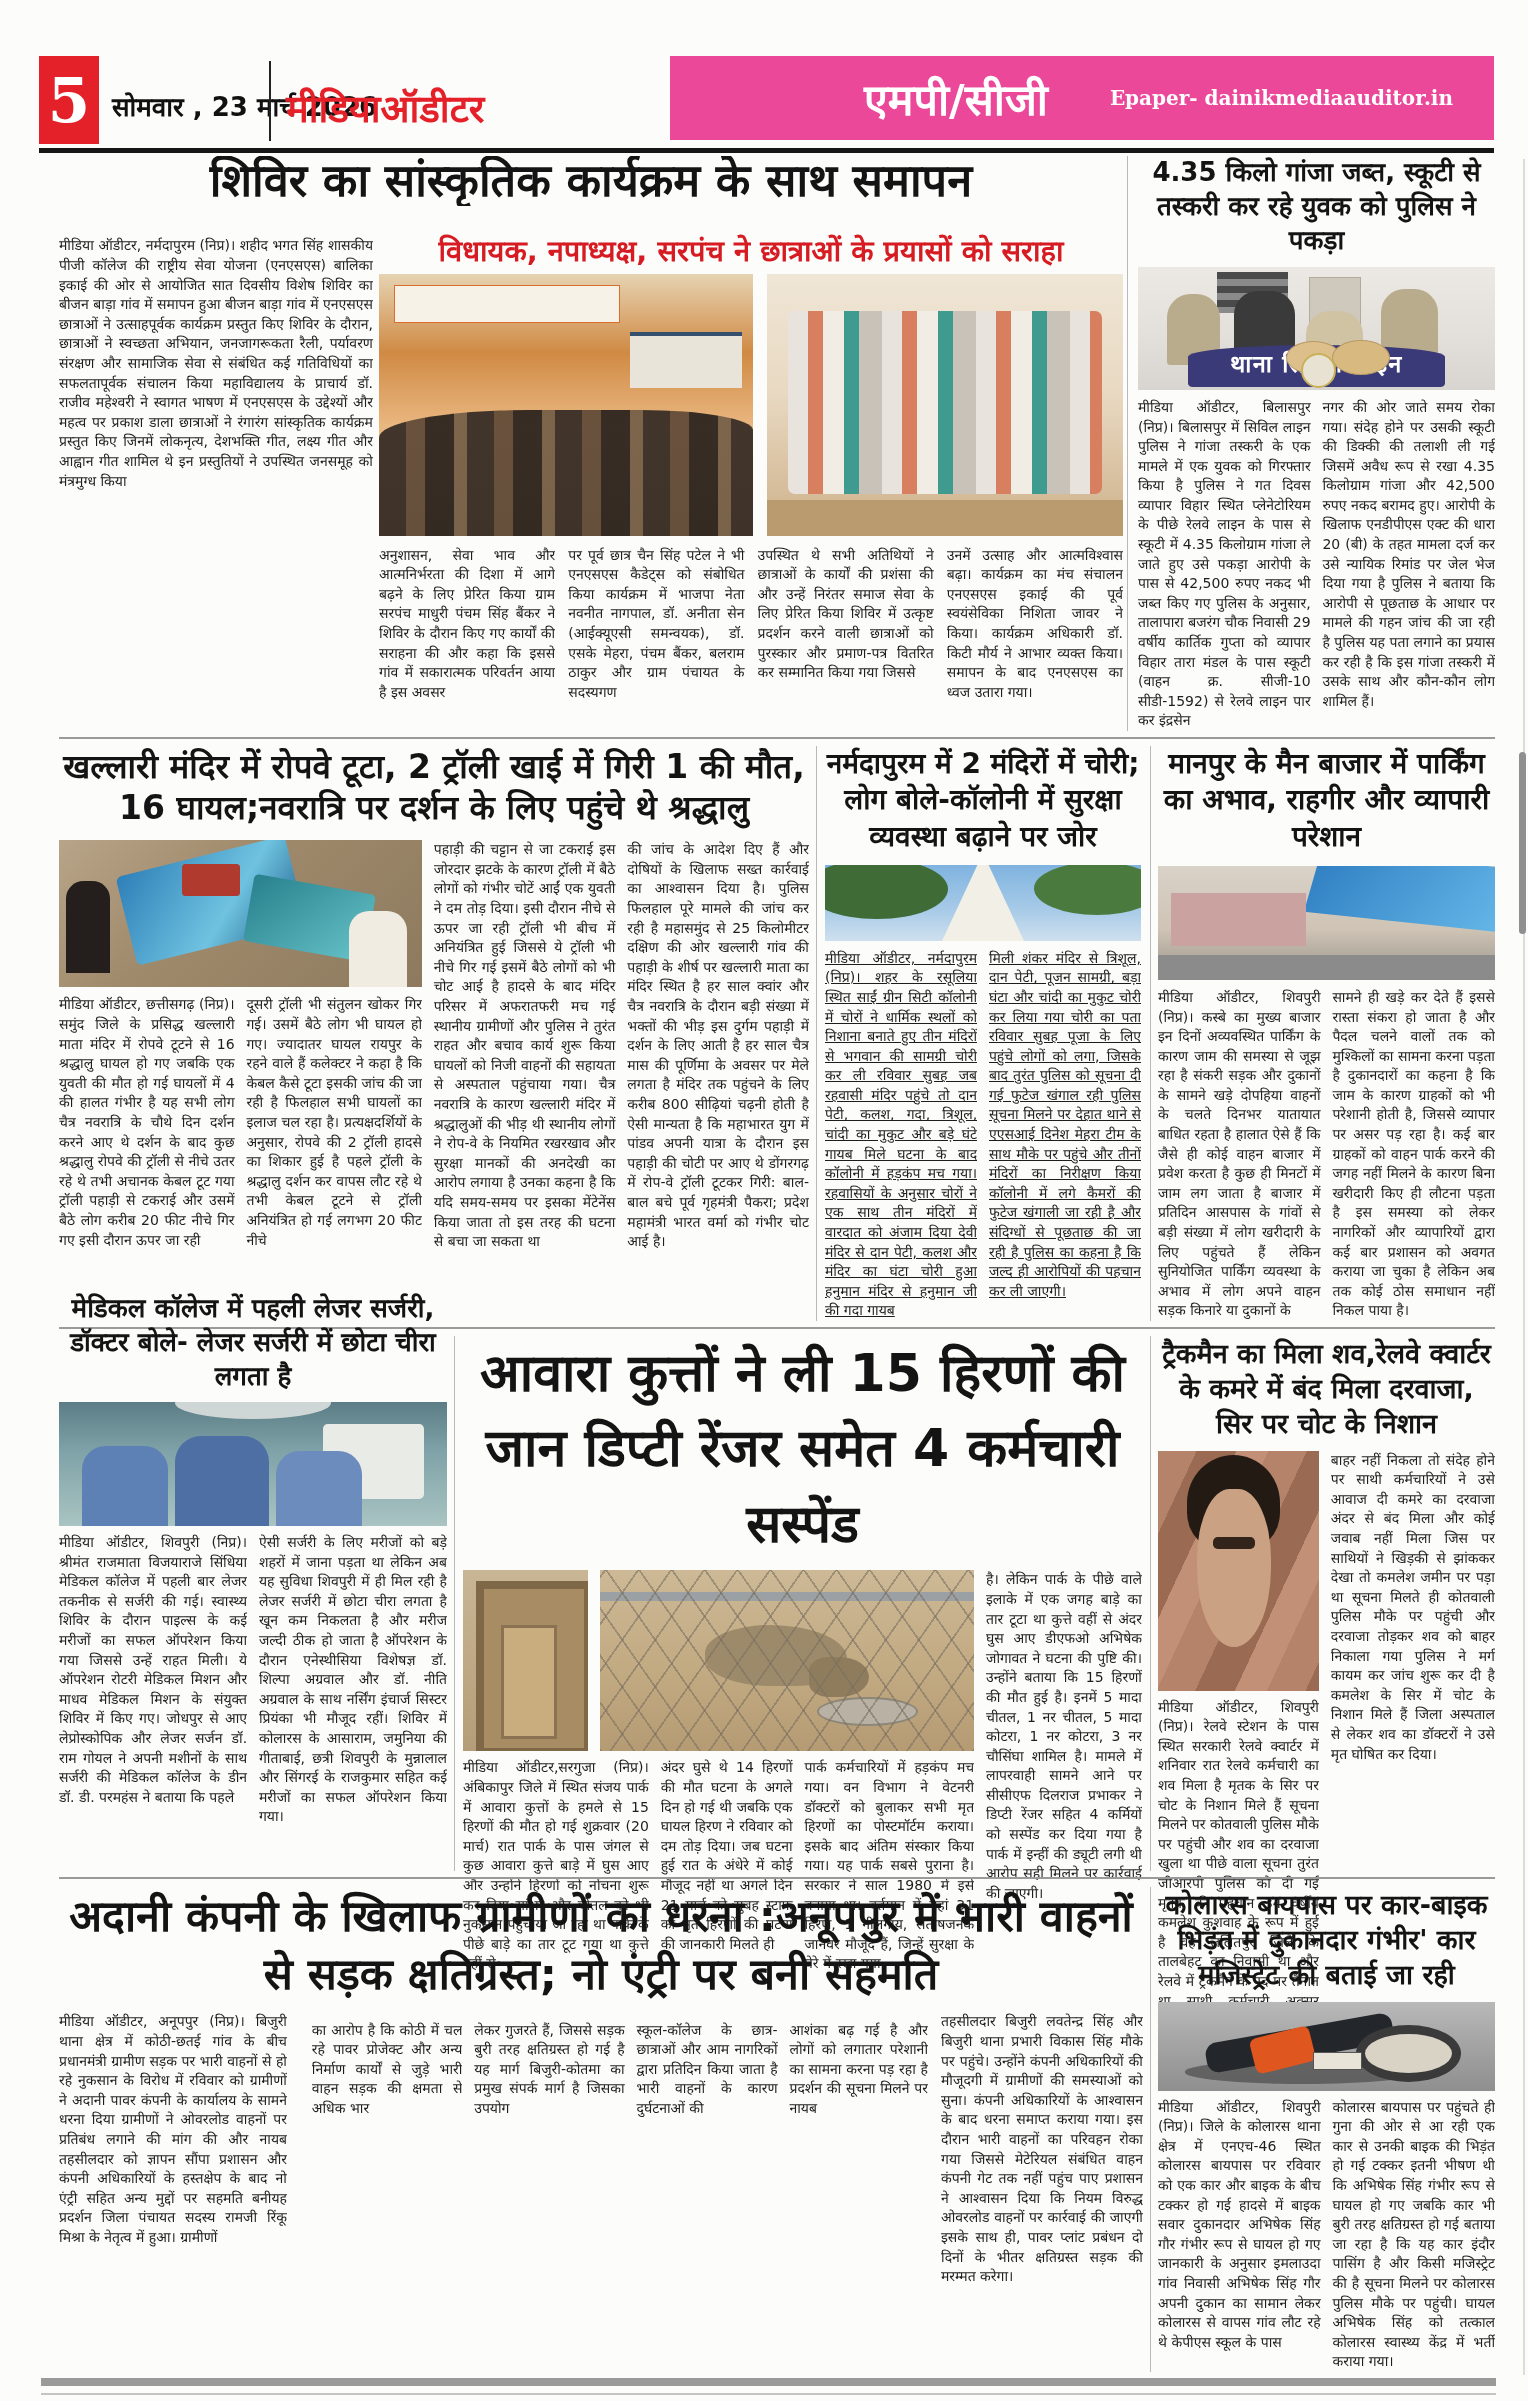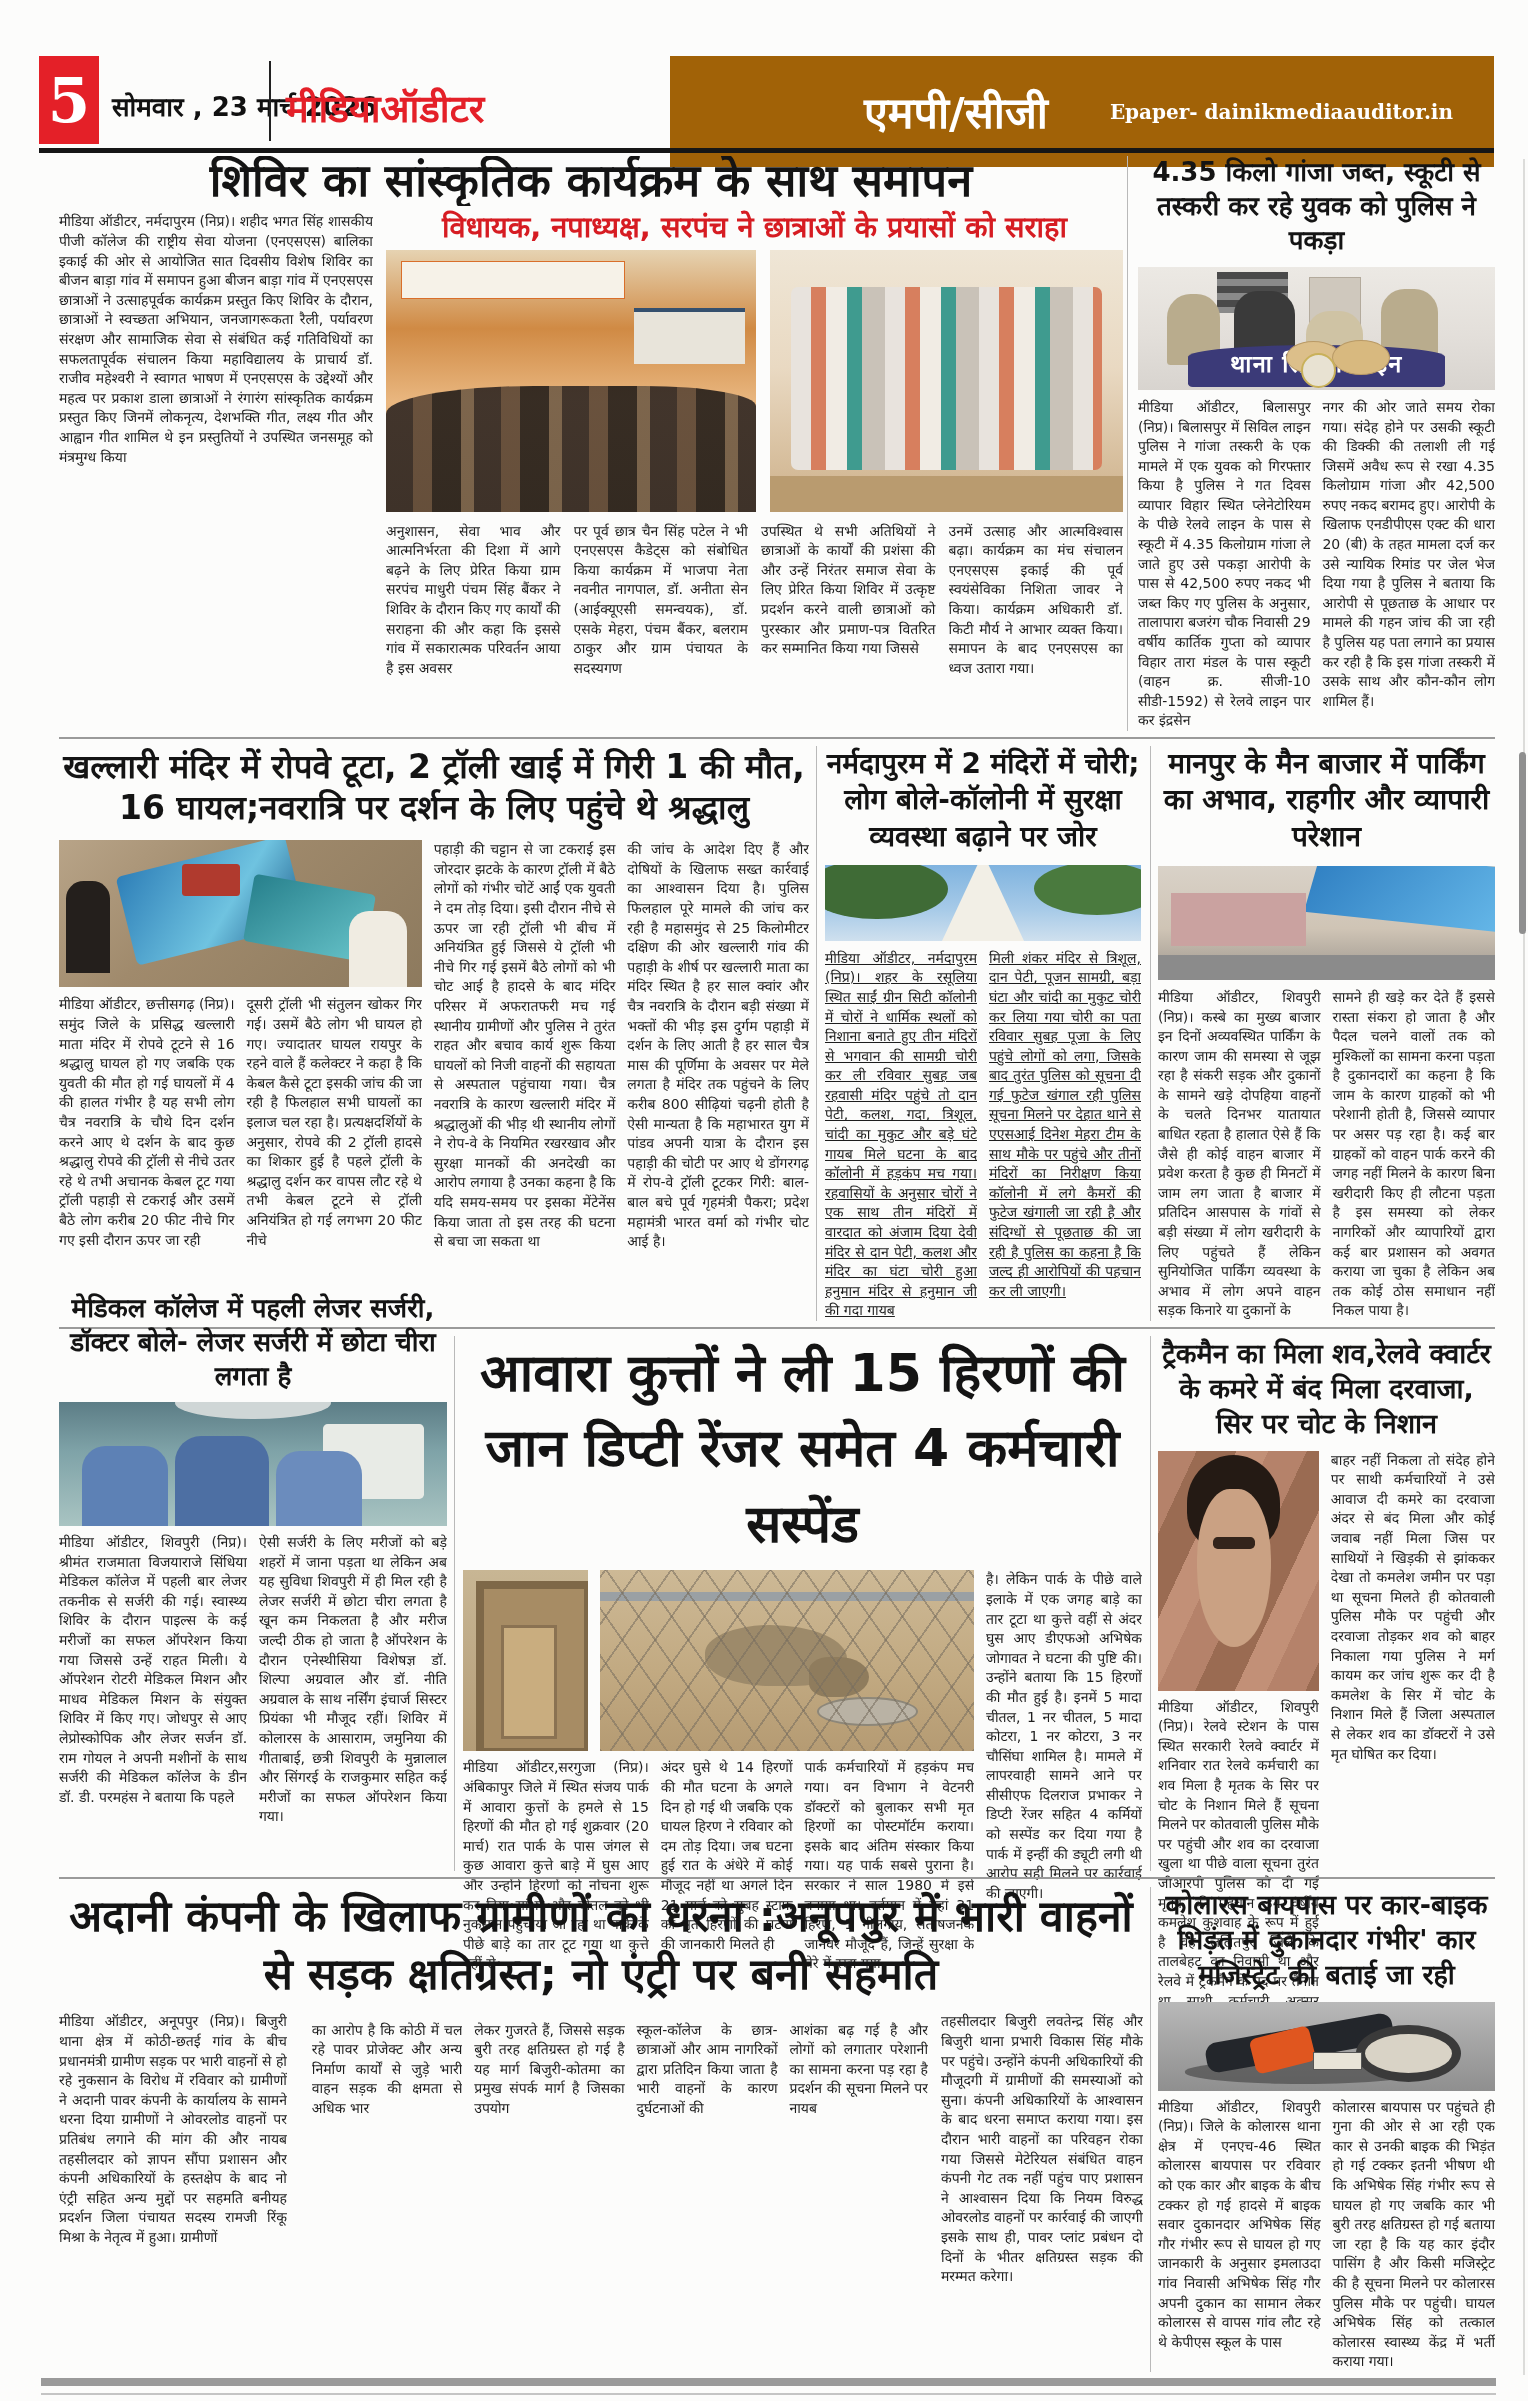--- a/index.html
+++ b/index.html
@@ -14,35 +14,35 @@
   .hrule{background:#9a9a9a;height:1.8px;}
   .ph{position:relative;overflow:hidden;background:#d8d2c6;}
   .ph *{position:absolute;}
   
   .pagebox{left:39px;top:56px;width:60px;height:88px;background:#e42028;color:#fff;
            display:flex;align-items:center;justify-content:center;font-size:61px;font-weight:700;
            font-family:"DejaVu Serif","Liberation Serif",serif;}
   .date{left:112px;top:88px;font-size:26px;font-weight:700;color:#111;}
   .hdr-vline{left:269px;top:61px;width:1.8px;height:80px;background:#222;}
   .masthead{left:286px;top:81px;font-size:38px;font-weight:700;color:#e42028;}
-  .banner{left:670px;top:56px;width:824px;height:111px;background:#a16207;display:flex;align-items:center;}
+  .banner{left:670px;top:56px;width:824px;height:84px;background:#ec4899;display:flex;align-items:center;}
   .banner-section{margin-left:194px;color:#fff;font-size:43px;font-weight:700;}
   .banner-epaper{margin-left:auto;margin-right:41px;color:#fff;font-size:20px;font-weight:700;
                  font-family:"DejaVu Serif","Liberation Serif",serif;}
   .hdr-rule{left:39px;top:148px;width:1455px;height:5.3px;background:#161616;}
   
   .hl-xxl{font-size:45px;line-height:1.12;text-align:center;white-space:nowrap;overflow:hidden;}
   .hl-xl{font-size:33px;line-height:1.25;text-align:center;}
   .hl-lg{font-size:28px;line-height:1.3;text-align:center;}
   .hl-md{font-size:26px;line-height:1.3;text-align:center;}
   .hl-deer{font-size:52px;line-height:1.45;text-align:center;}
   .hl-adani{font-size:43px;line-height:1.35;text-align:center;}
   .subhead{color:#d61c22;font-size:29px;font-weight:700;text-align:center;line-height:1.1;}
   
-  .main-body{display:flex;gap:13px;margin-top:6px;height:474px;}
+  .main-body{display:flex;gap:6px;margin-top:30px;height:474px;}
   .main-col1{width:314px;height:100%;}
   .main-right{flex:1;display:flex;flex-direction:column;}
   .main-photos{display:flex;gap:14px;height:262px;margin-top:5.9px;}
   .main-cols{display:flex;gap:13px;flex:1;margin-top:9.4px;}
   .main-cols .col{flex:1;}
   
   .art{position:absolute;display:flex;flex-direction:column;}
   
   .ph-event1{background:linear-gradient(180deg,#e6d3b2 0%,#d08a44 30%,#e9b780 58%,#caa06b 100%);}
   .ev-banner{left:4%;top:4%;width:60%;height:14%;background:#f6f2e8;border:1.8px solid #d96f2a;}

